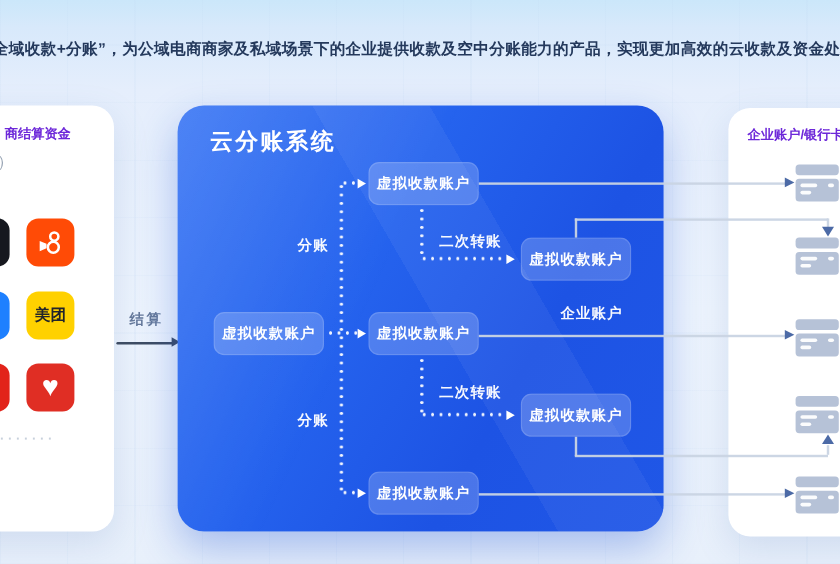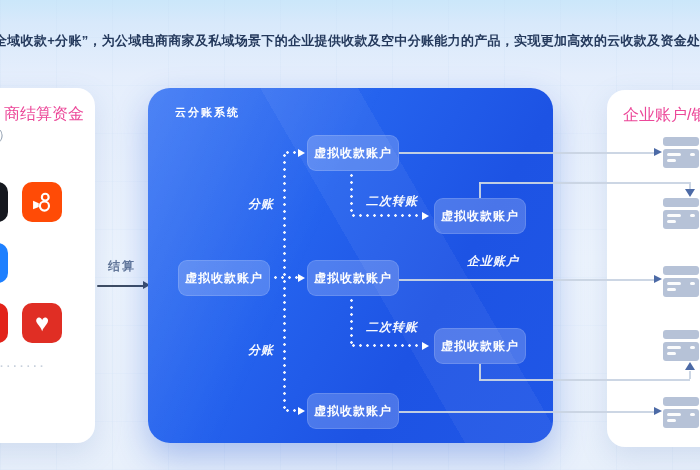--- a/index.html
+++ b/index.html
@@ -9,21 +9,21 @@
       repeating-linear-gradient(90deg, rgba(190,214,240,.14) 0 1px, transparent 1px 56px),
       repeating-linear-gradient(0deg, rgba(190,214,240,.10) 0 1px, transparent 1px 48px),
       linear-gradient(180deg,#cbe7fa 0%,#d8e9fb 5%,#e5eefc 16%,#edf4fd 55%,#e8f0fb 100%);}
   .abs{position:absolute;}
   
   .banner{left:-6px;top:32px;white-space:nowrap;font-size:13px;font-weight:600;color:#24395c;letter-spacing:.3px;}
   
   .wcard{background:#ffffff;border-radius:18px;box-shadow:0 10px 28px rgba(96,130,190,.18);}
   #left-card{left:-34px;top:88px;width:129px;height:355px;}
   #right-card{left:607px;top:90px;width:170px;height:357px;}
-  .card-title{font-size:16px;font-weight:400;color:#ec4899;white-space:nowrap;}
+  .card-title{font-size:11px;font-weight:700;color:#6d28d9;white-space:nowrap;}
   .paren{font-size:13px;color:#93a0b1;}
   
   .app{width:40px;height:40px;border-radius:10px;display:flex;align-items:center;justify-content:center;}
   .app-douyin{background:#16181f;}
   .app-kuaishou{background:#ff4b06;}
   .app-blue{background:#1e80ff;}
   .app-meituan{background:#ffd100;color:#21242b;font-weight:700;font-size:13px;}
   .app-red{background:#e2231a;}
   .app-pdd{background:#e02e24;color:#ffffff;font-size:24px;line-height:40px;}
   .more-dots{font-size:11px;letter-spacing:3px;color:#c7d0dc;font-weight:700;}
@@ -31,26 +31,26 @@
   .settle-label{font-size:12px;font-weight:600;color:#64789a;letter-spacing:2px;}
   .settle-line{height:2px;background:#3d4c63;border-radius:1px;}
   .arr-r-dark{width:0;height:0;border-top:4px solid transparent;border-bottom:4px solid transparent;border-left:7px solid #3d4c63;}
   
   #cloud{left:148px;top:88px;width:405px;height:355px;border-radius:22px;
     background:linear-gradient(120deg,#3a76f4 0%,#2563ee 38%,#1d53e4 68%,#2057e7 100%);
     box-shadow:0 14px 34px rgba(28,80,210,.32);}
   #cloud .sheen{position:absolute;inset:0;border-radius:22px;
     background:linear-gradient(115deg,rgba(255,255,255,.10) 0%,rgba(255,255,255,0) 42%),
                linear-gradient(60deg,transparent 52%,rgba(255,255,255,.05) 52% 68%,transparent 68%);}
-  .cloud-title{font-size:11px;font-weight:700;color:#ffffff;letter-spacing:2px;text-align:center;}
+  .cloud-title{font-size:19px;font-weight:700;color:#ffffff;letter-spacing:2px;text-align:center;}
   .node{width:92px;height:36px;border-radius:9px;background:rgba(255,255,255,.20);
     border:1px solid rgba(255,255,255,.14);box-sizing:border-box;
     display:flex;align-items:center;justify-content:center;
     color:#ffffff;font-size:12px;font-weight:700;letter-spacing:1px;}
-  .flow-label{color:rgba(255,255,255,.96);font-size:12px;font-weight:600;letter-spacing:1px;font-style:italic;}
+  .flow-label{color:rgba(255,255,255,.96);font-size:12px;font-weight:600;letter-spacing:1px;}
   
   .doth{height:3px;background-image:radial-gradient(circle,rgba(255,255,255,.92) 1.2px,transparent 1.5px);
     background-size:7px 3px;background-repeat:repeat-x;}
   .dotv{width:3px;background-image:radial-gradient(circle,rgba(255,255,255,.92) 1.2px,transparent 1.5px);
     background-size:3px 7px;background-repeat:repeat-y;}
   .arr-r-white{width:0;height:0;border-top:4px solid transparent;border-bottom:4px solid transparent;border-left:7px solid #ffffff;}
   
   .sline-h{height:1.5px;background:rgba(201,212,227,.95);}
   .sline-v{width:1.5px;background:rgba(201,212,227,.95);}
   .arr-r-blue{width:0;height:0;border-top:4px solid transparent;border-bottom:4px solid transparent;border-left:8px solid #4c6aa6;}
@@ -78,20 +78,23 @@
 
     <div class="abs app app-douyin" style="left:2px;top:94px;"></div>
     <div class="abs app app-kuaishou" style="left:56px;top:94px;">
       <svg width="26" height="26" viewBox="0 0 32 32">
         <circle cx="20" cy="10" r="4.2" fill="none" stroke="#ffffff" stroke-width="2.6"></circle>
         <circle cx="19" cy="21" r="5.6" fill="none" stroke="#ffffff" stroke-width="2.6"></circle>
         <path d="M12 17.5 L5 14.5 L5 25 L12 22 Z" fill="#ffffff"></path>
       </svg>
     </div>
     <div class="abs app app-blue" style="left:2px;top:155px;"></div>
+    <div class="abs app app-meituan" style="left:56px;top:155px;">
+      <span>美团</span>
+    </div>
     <div class="abs app app-red" style="left:2px;top:215px;"></div>
     <div class="abs app app-pdd" style="left:56px;top:215px;">
       <span>♥</span>
     </div>
 
     <div class="abs more-dots" style="left:34px;top:272px;">·······</div>
   </div>
 
   <div class="abs settle-label" style="left:97px;top:258px;width:50px;text-align:center;">结算</div>
   <div class="abs settle-line" style="left:97px;top:285px;width:47px;"></div>

